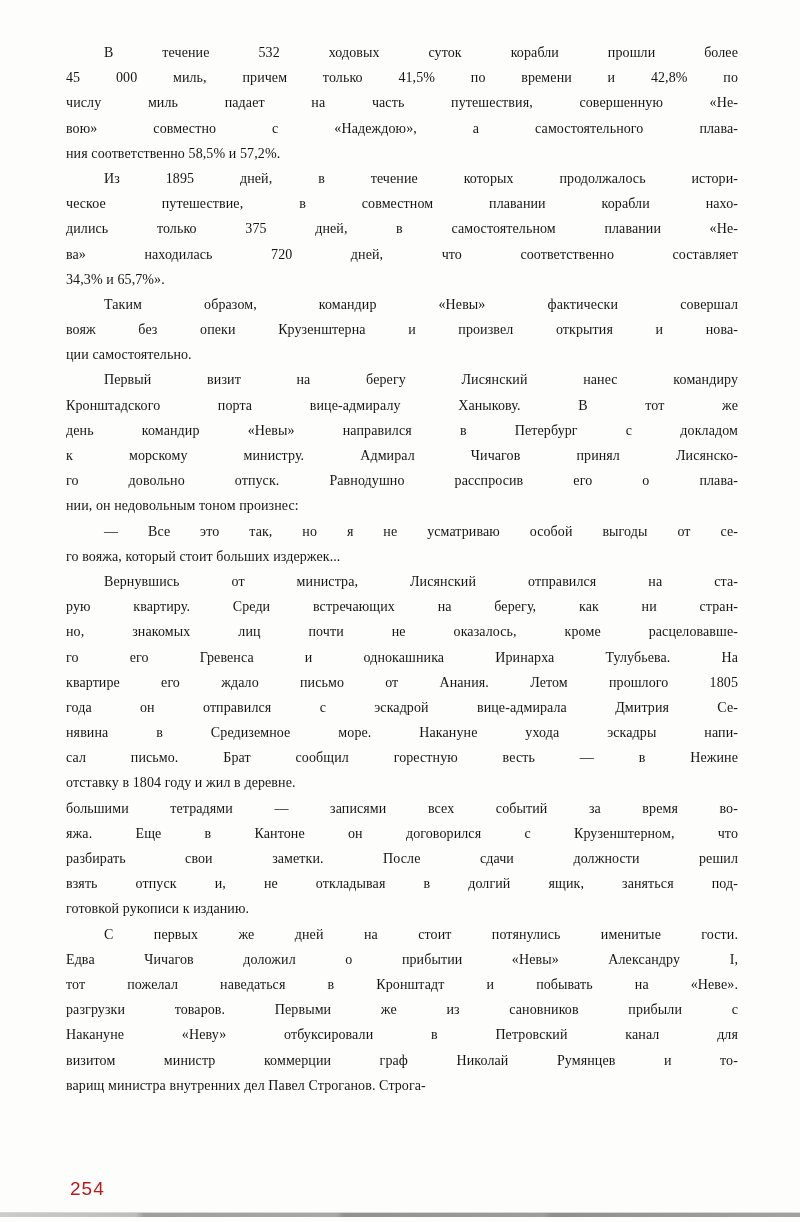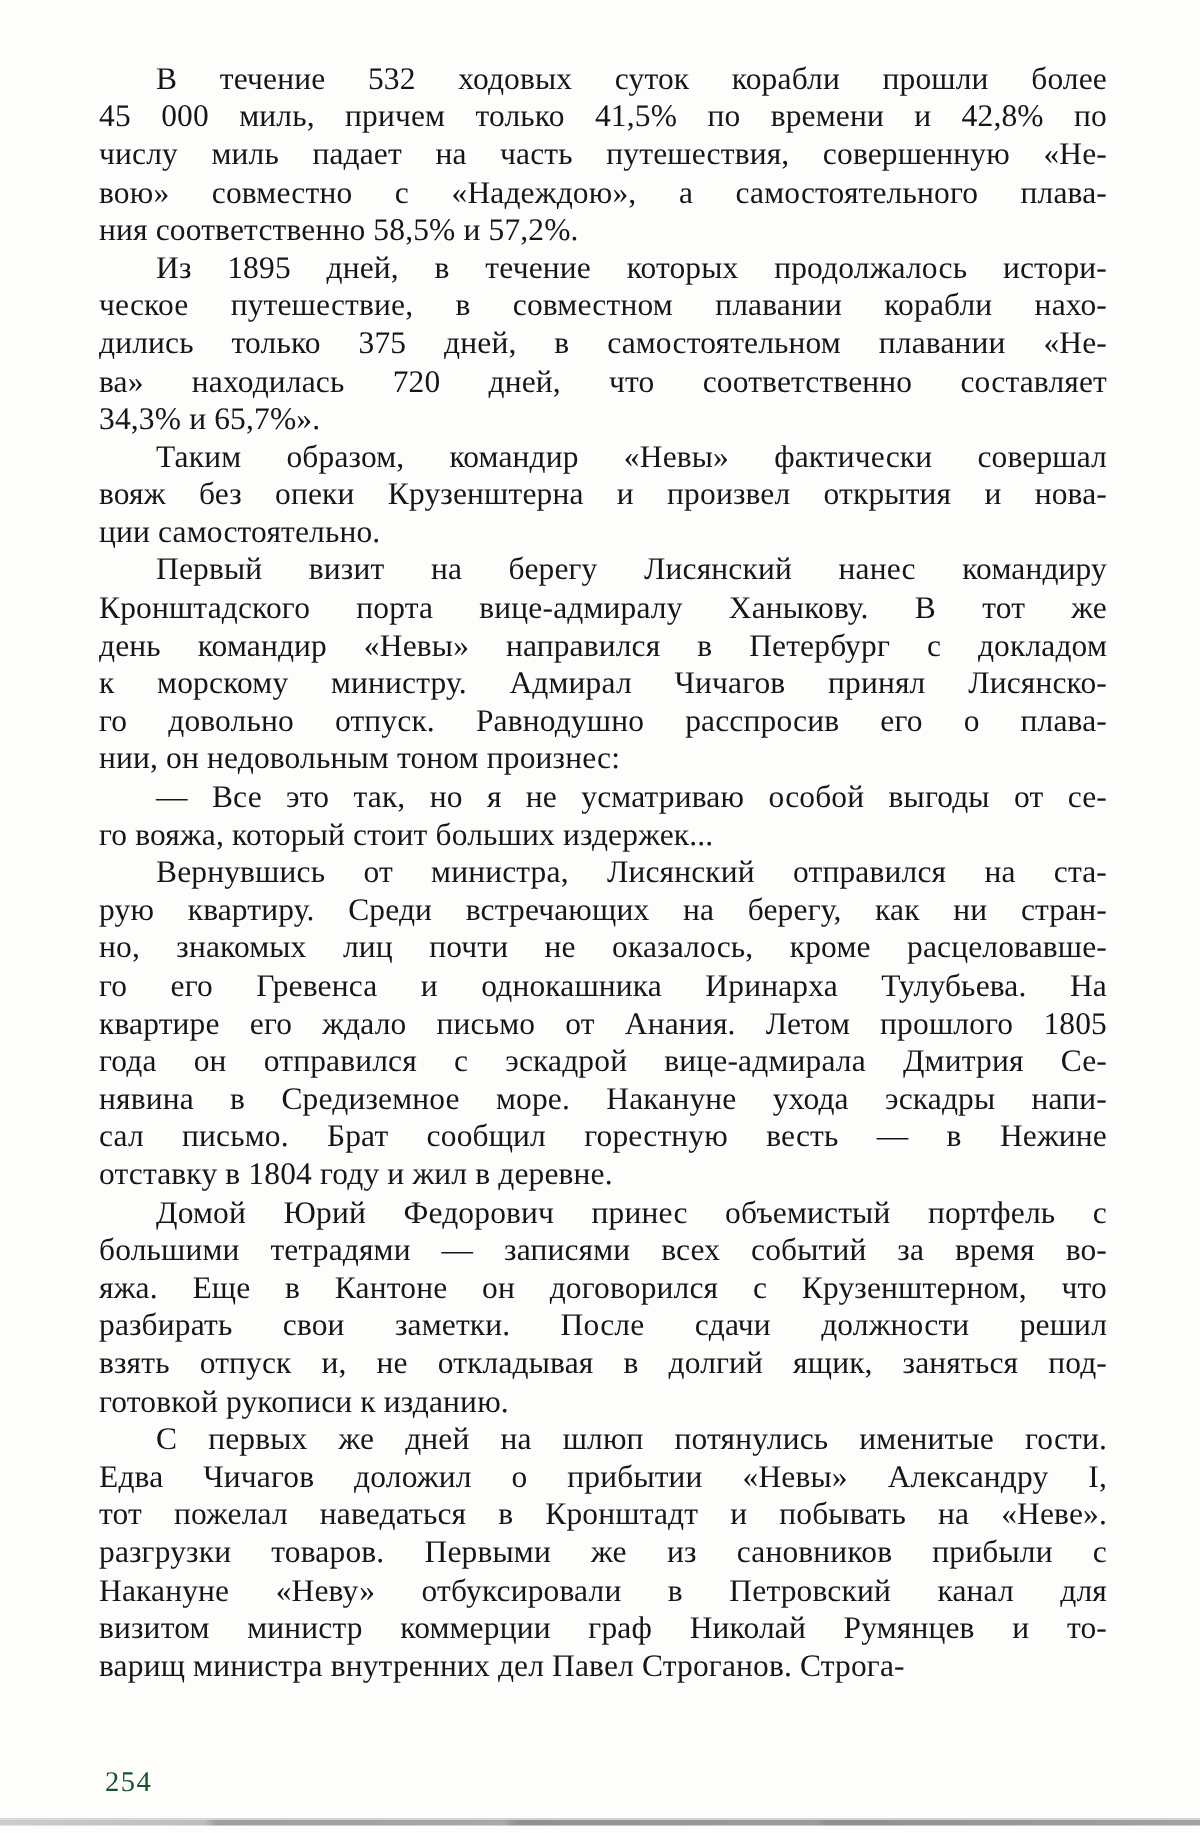--- a/index.html
+++ b/index.html
@@ -22,39 +22,39 @@
     color: var(--ink);
   }
   .text-block {
     position: absolute;
     top: 40px;
     left: 66px;
     width: 672px;
   }
   .para { margin: 0; }
   .line {
-    font-size: 21px;
+    font-size: 14px;
     line-height: 25.2px;
     height: 25.2px;
     white-space: normal;
     text-align: justify;
     text-align-last: justify;
     letter-spacing: 0.1px;
     overflow: visible;
   }
   .line.first { text-indent: 38px; }
   .line.last { text-align-last: left; }
   .page-number {
     position: absolute;
     top: 1178px;
     left: 70px;
-    font-family: Liberation Serif, serif;
+    font-family: Liberation Sans, sans-serif;
     font-size: 19px;
     letter-spacing: 1px;
-    color: #14532d;
+    color: #b91c1c;
   }
   .scan-edge {
     position: absolute;
     left: 0;
     top: 1212px;
     width: 800px;
     height: 5px;
     background: linear-gradient(to right,
       #cccccc 0%, #bdbdbd 17%, #9e9e9e 18%,
       #a8a8a8 42%, #919191 43%, #9d9d9d 68%,
@@ -103,29 +103,28 @@
         <div class="line">рую квартиру. Среди встречающих на берегу, как ни стран-</div>
         <div class="line">но, знакомых лиц почти не оказалось, кроме расцеловавше-</div>
         <div class="line">го его Гревенса и однокашника Иринарха Тулубьева. На</div>
         <div class="line">квартире его ждало письмо от Анания. Летом прошлого 1805</div>
         <div class="line">года он отправился с эскадрой вице-адмирала Дмитрия Се-</div>
         <div class="line">нявина в Средиземное море. Накануне ухода эскадры напи-</div>
         <div class="line">сал письмо. Брат сообщил горестную весть — в Нежине</div>
         <div class="line last">отставку в 1804 году и жил в деревне.</div>
       </div>
       <div class="para">
-        <div class="line first">Домой Юрий Федорович принес объемистый портфель с</div>
         <div class="line">большими тетрадями — записями всех событий за время во-</div>
         <div class="line">яжа. Еще в Кантоне он договорился с Крузенштерном, что</div>
         <div class="line">разбирать свои заметки. После сдачи должности решил</div>
         <div class="line">взять отпуск и, не откладывая в долгий ящик, заняться под-</div>
         <div class="line last">готовкой рукописи к изданию.</div>
       </div>
       <div class="para">
-        <div class="line first">С первых же дней на шлюп потянулись именитые гости.</div>
+        <div class="line first">С первых же дней на стоит потянулись именитые гости.</div>
         <div class="line">Едва Чичагов доложил о прибытии «Невы» Александру I,</div>
         <div class="line">тот пожелал наведаться в Кронштадт и побывать на «Неве».</div>
         <div class="line">разгрузки товаров. Первыми же из сановников прибыли с</div>
         <div class="line">Накануне «Неву» отбуксировали в Петровский канал для</div>
         <div class="line">визитом министр коммерции граф Николай Румянцев и то-</div>
         <div class="line last">варищ министра внутренних дел Павел Строганов. Строга-</div>
       </div>
     </div>
   <div class="page-number">254</div>
   <div class="scan-edge"></div>

